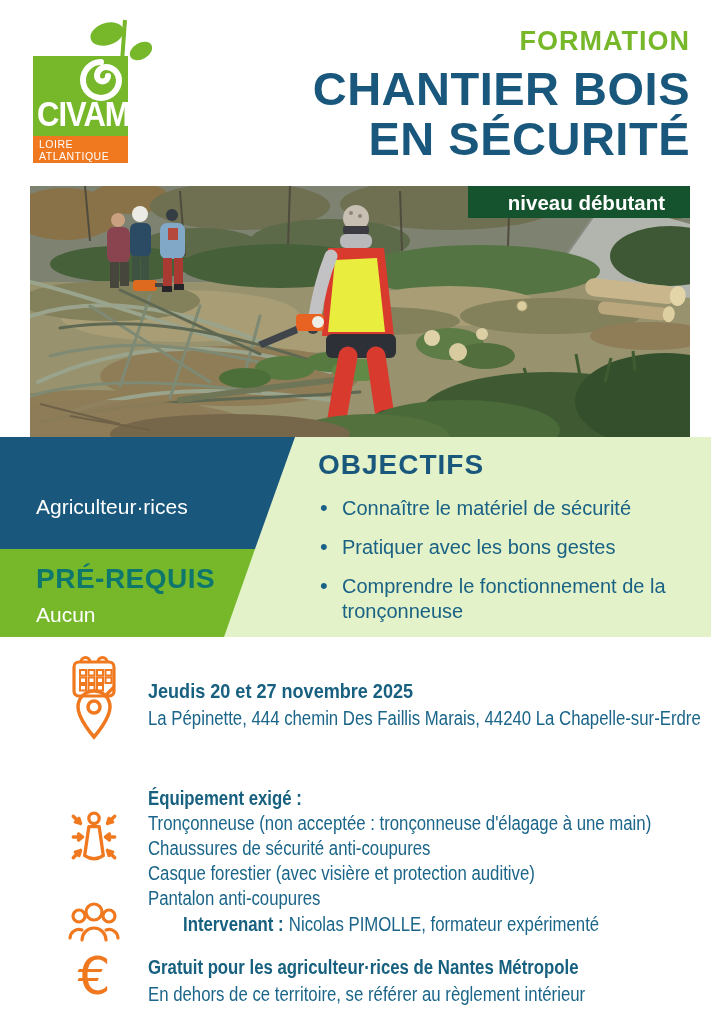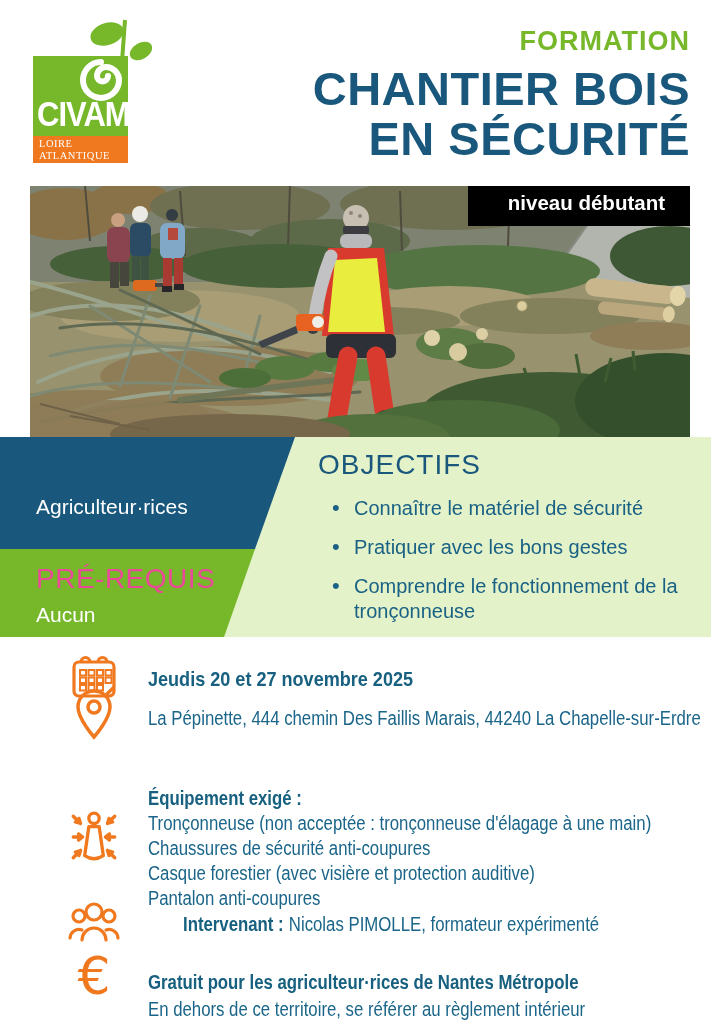--- a/index.html
+++ b/index.html
@@ -8,63 +8,63 @@
 
   
   .logo-wrap{position:absolute;left:33px;top:18px;width:125px;height:146px;padding-left:8px;}
   .logo-leaves{position:absolute;left:52px;top:0;width:73px;height:46px;}
   .logo-green{position:absolute;left:0;top:38px;width:95px;height:80px;background:#76B82A;}
   .logo-spiral{position:absolute;right:3px;top:2px;width:48px;height:48px;}
   .logo-name{position:absolute;left:4px;bottom:1px;color:#fff;font-weight:700;
              font-size:31px;letter-spacing:-1px;transform:scaleY(1.15);transform-origin:0 100%;}
   .logo-orange{position:absolute;left:0;top:118px;width:95px;height:27px;background:#F0781E;
                color:#fff;font-size:10.5px;line-height:12px;padding:2px 0 0 6px;box-sizing:border-box;
-               letter-spacing:0.5px;font-family:Liberation Serif, serif;}
+               letter-spacing:0.5px;}
 
   
   .header-text{position:absolute;right:31px;top:26px;text-align:right;}
   .kicker{color:#76B82A;font-size:27px;font-weight:800;letter-spacing:1px;}
   .title{color:#19587C;font-size:47px;font-weight:800;line-height:50px;letter-spacing:0.5px;margin-top:7px;}
 
   
-  .badge{position:absolute;right:31px;top:186px;height:40px;line-height:34px;background:#000000;
+  .badge{position:absolute;right:31px;top:186px;height:32px;line-height:34px;background:#14532d;
          color:#fff;font-weight:700;font-size:20.5px;padding:0 25px 0 40px;z-index:5;}
 
   
   .photo{position:absolute;left:30px;top:186px;width:660px;height:251px;overflow:hidden;}
   .photo svg{display:block;}
 
   
   .band{position:absolute;left:0;top:437px;width:721px;height:200px;}
   .panel-light{position:absolute;left:0;top:0;width:711px;height:200px;background:#E3F2C8;}
   .block-teal{position:absolute;left:0;top:0;width:300px;height:112px;background:#19587C;
               clip-path:polygon(0 0,295px 0,255px 112px,0 112px);}
   .block-green{position:absolute;left:0;top:112px;width:300px;height:88px;background:#76B82A;
                clip-path:polygon(0 0,255px 0,224px 88px,0 88px);}
   .aud-h{position:absolute;left:36px;top:18px;color:#fff;font-size:27px;font-weight:800;letter-spacing:0.5px;}
   .aud-p{position:absolute;left:36px;top:56px;color:#fff;font-size:21px;line-height:28px;}
-  .pre-h{position:absolute;left:36px;top:126px;color:#ec4899;font-size:28px;font-weight:400;letter-spacing:0.5px;}
+  .pre-h{position:absolute;left:36px;top:126px;color:#0f766e;font-size:28px;font-weight:700;letter-spacing:0.5px;}
   .pre-p{position:absolute;left:36px;top:166px;color:#fff;font-size:21px;}
   .objectives{position:absolute;left:318px;top:12px;width:380px;}
-  .obj-h{color:#19587C;font-size:28px;font-weight:400;letter-spacing:1px;margin:0 0 15px 0;}
-  .obj-list{list-style:none;margin:12px;padding:0;}
+  .obj-h{color:#19587C;font-size:28px;font-weight:700;letter-spacing:1px;margin:0 0 15px 0;}
+  .obj-list{list-style:none;margin:0;padding:0;}
   .obj-list li{position:relative;padding-left:24px;color:#1A6285;font-size:20px;line-height:25px;margin-bottom:14px;}
   .obj-list li::before{content:"•";position:absolute;left:2px;top:-1px;font-size:22px;color:#1A6285;}
 
   
   .row{position:absolute;left:48px;right:20px;display:flex;align-items:flex-start;}
   .ricon{flex:0 0 92px;display:flex;justify-content:center;}
   .rtext{flex:1;padding-left:8px;color:#1A6589;font-size:19.5px;line-height:25px;}
   .rtext b{font-weight:700;color:#17607F;}
   .cnd{display:inline-block;transform:scaleX(0.86);transform-origin:0 0;white-space:nowrap;}
-  .row-date{top:654px;}   .row-date .rtext{margin-top:12px;font-size:21px;}
+  .row-date{top:654px;}   .row-date .rtext{margin-top:24px;font-size:21px;}
   .row-loc{top:688px;}    .row-loc .rtext{margin-top:18px;}
   .row-equip{top:786px;}  .row-equip .ricon{margin-top:22px;}
   .row-train{top:902px;text-align:center;}  .row-train .rtext{margin-top:10px;}
-  .row-price{top:950px;}  .row-price .rtext{margin-top:19px;line-height:27px;}
+  .row-price{top:950px;}  .row-price .rtext{margin-top:4px;line-height:27px;}
   .euro{font-family:"DejaVu Sans",sans-serif;color:#F0781E;font-size:52px;line-height:52px;font-weight:400;}
 </style>
 </head>
 <body>
 
 <div class="page">
 
   <div class="logo-wrap">
     <svg class="logo-leaves" viewBox="0 0 73 46">
       <ellipse cx="22" cy="16" rx="17" ry="11" transform="rotate(-18 22 16)" fill="#76B82A"></ellipse>

